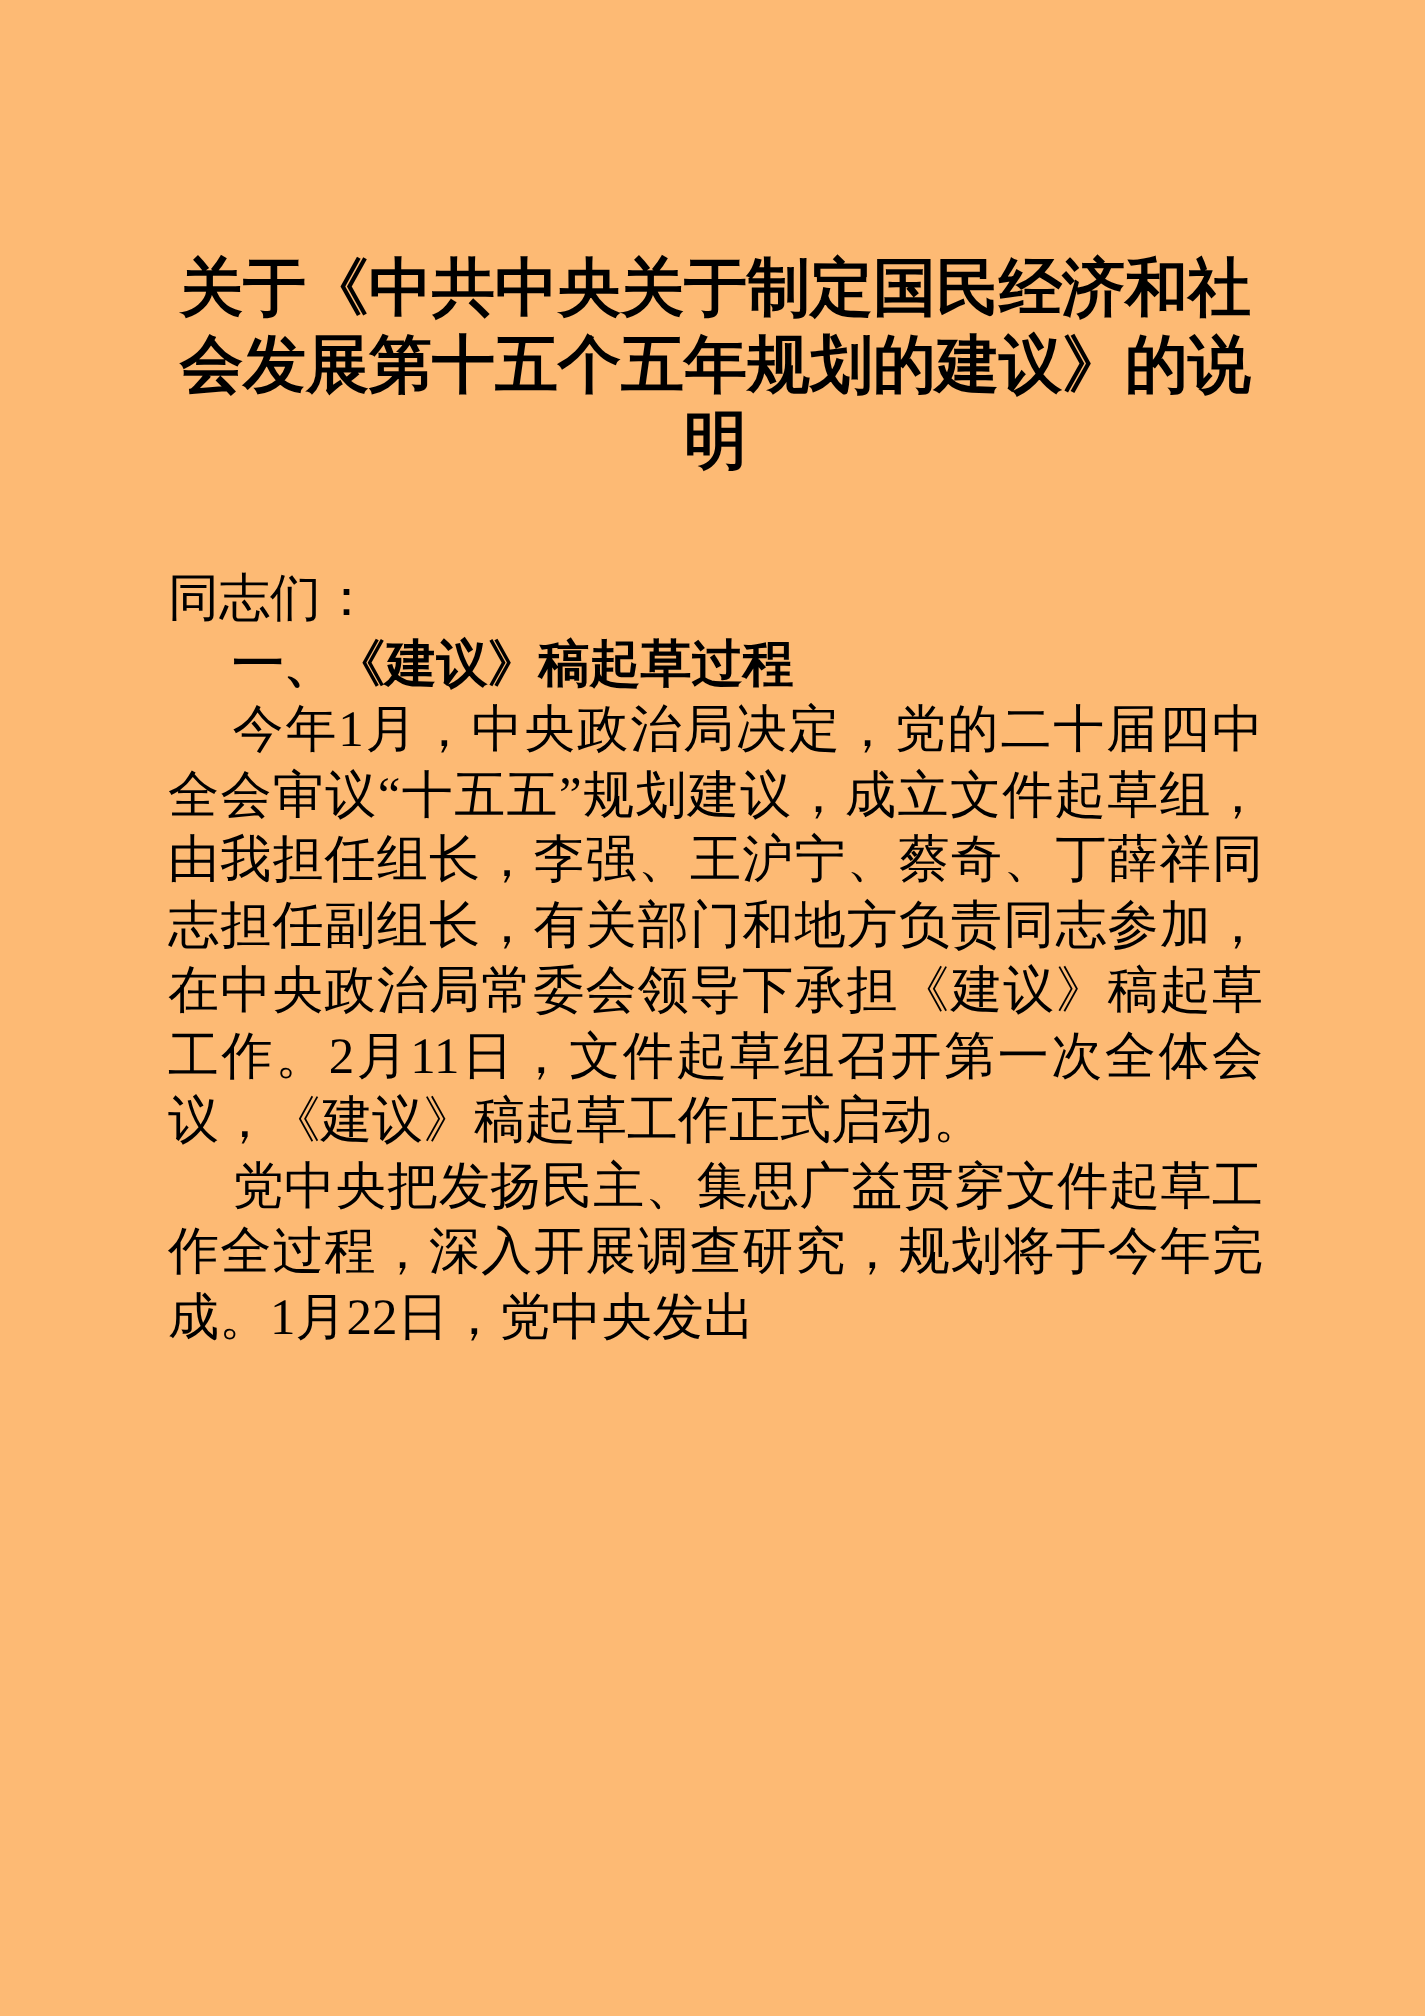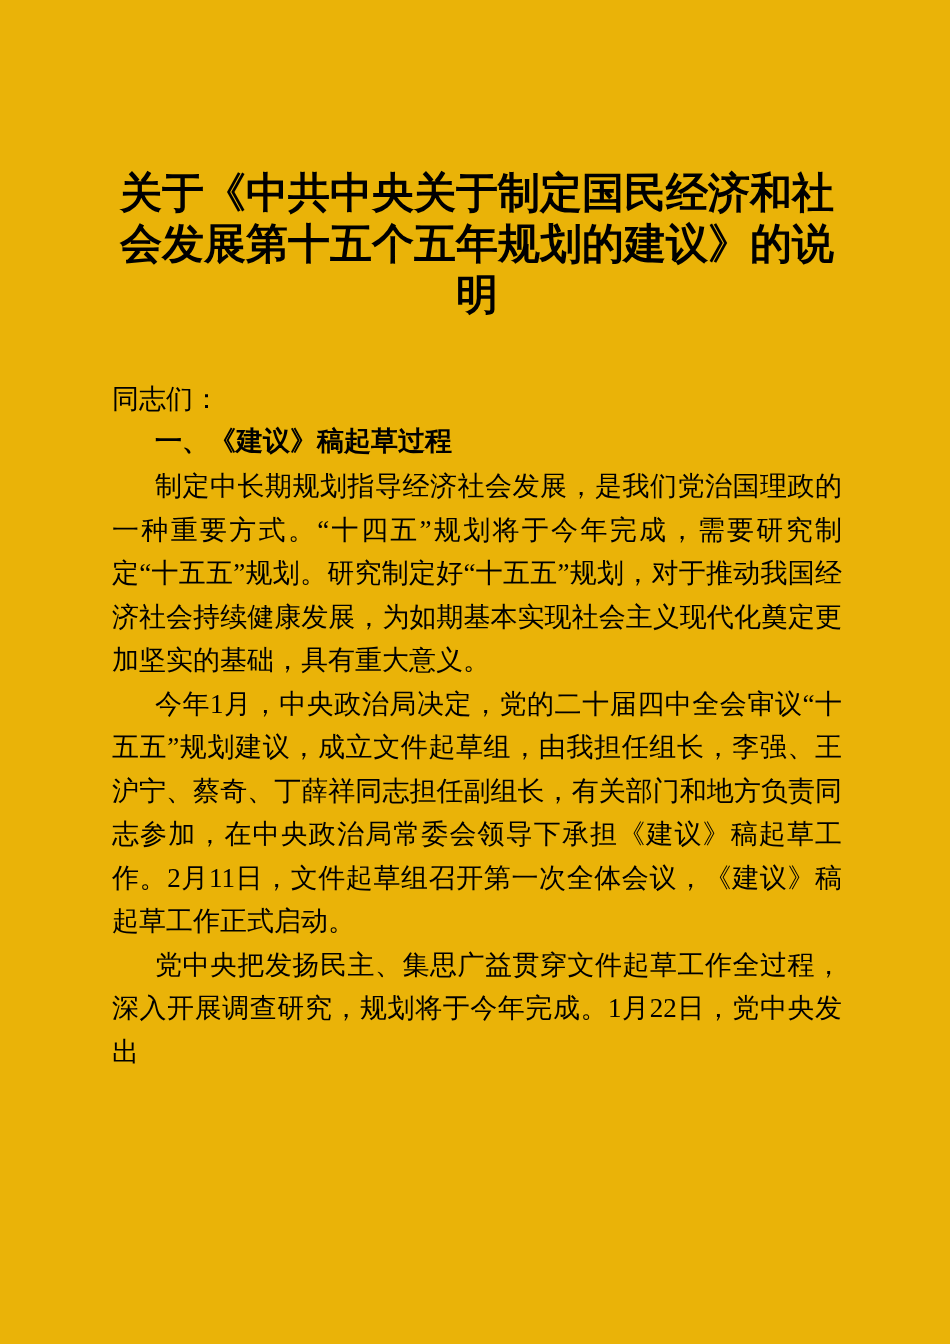--- a/index.html
+++ b/index.html
@@ -5,59 +5,58 @@
   html, body {
     margin: 0;
     padding: 0;
     background: #ffffff;
   }
   .page {
     position: relative;
     width: 950px;
     height: 1344px;
     box-sizing: border-box;
-    background: #eab308;
+    background: #fdba74;
     color: #000000;
     overflow: hidden;
     padding: 168px 108px 0 112px;
     font-family: "Liberation Serif", serif;
   }
   .doc-title {
     margin: 0 0 57px 0;
     font-size: 42px;
     line-height: 51px;
     font-weight: 700;
     text-align: center;
     font-family: "Liberation Serif", serif;
   }
   .para {
     margin: 0;
-    font-size: 27px;
+    font-size: 34px;
     line-height: 43.5px;
     text-align: justify;
     text-justify: inter-character;
     font-family: "Liberation Serif", serif;
   }
   .para.salutation {
     text-indent: 0;
   }
   .para.body {
     text-indent: 43px;
   }
   .para.heading {
     text-indent: 43px;
     font-weight: 700;
-    font-family: Liberation Mono, monospace;
+    font-family: Liberation Serif, serif;
   }
 </style>
 </head>
 <body>
 
 <div class="page">
   <h1 class="doc-title">关于《中共中央关于制定国民经济和社会发展第十五个五年规划的建议》的说明</h1>
   <div>
       <p class="para salutation">同志们：</p>
       <p class="para heading">一、《建议》稿起草过程</p>
-      <p class="para body">制定中长期规划指导经济社会发展，是我们党治国理政的一种重要方式。“十四五”规划将于今年完成，需要研究制定“十五五”规划。研究制定好“十五五”规划，对于推动我国经济社会持续健康发展，为如期基本实现社会主义现代化奠定更加坚实的基础，具有重大意义。</p>
       <p class="para body">今年1月，中央政治局决定，党的二十届四中全会审议“十五五”规划建议，成立文件起草组，由我担任组长，李强、王沪宁、蔡奇、丁薛祥同志担任副组长，有关部门和地方负责同志参加，在中央政治局常委会领导下承担《建议》稿起草工作。2月11日，文件起草组召开第一次全体会议，《建议》稿起草工作正式启动。</p>
       <p class="para body">党中央把发扬民主、集思广益贯穿文件起草工作全过程，深入开展调查研究，规划将于今年完成。1月22日，党中央发出</p>
     </div>
 </div>
 
 </body></html>

